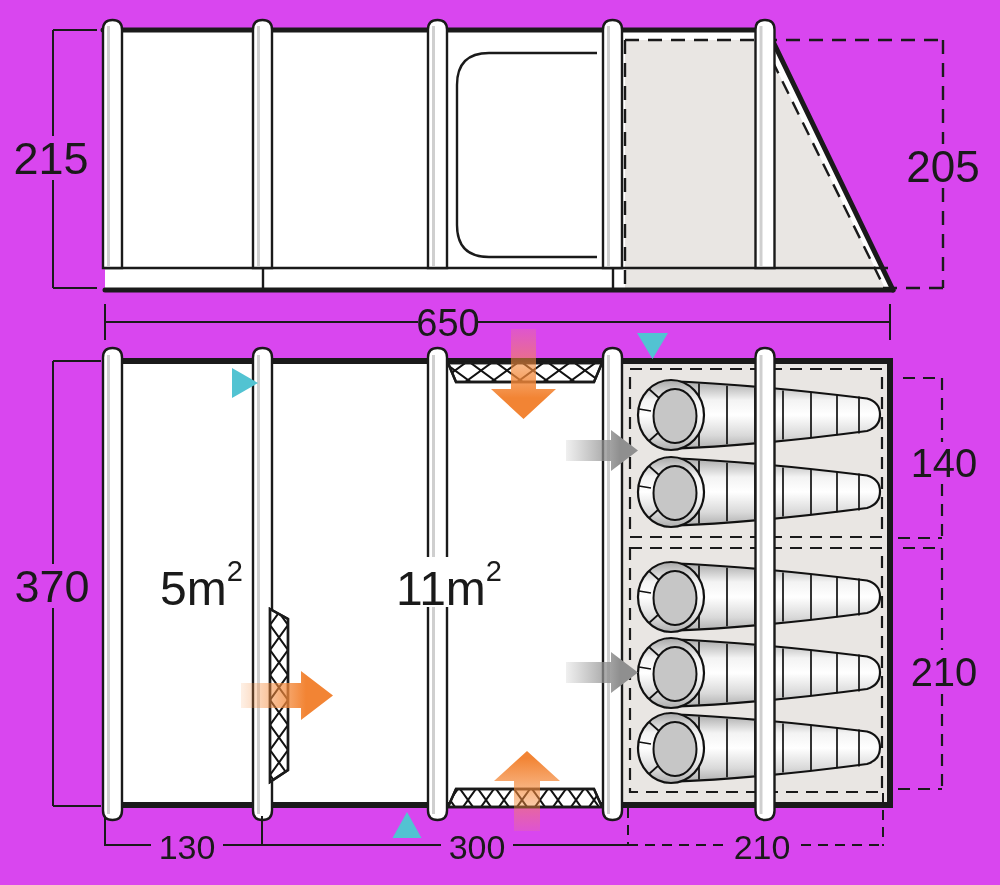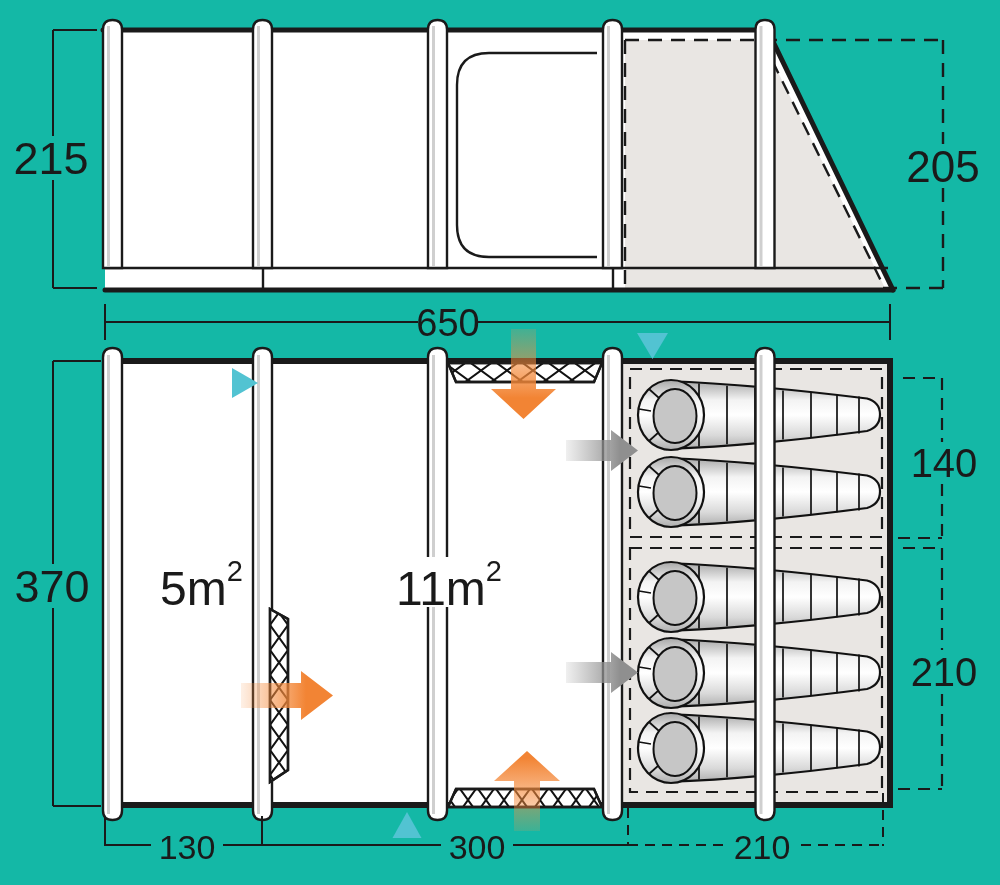--- a/index.html
+++ b/index.html
@@ -1,16 +1,16 @@
 <!DOCTYPE html>
 <html><head>
 <meta charset="utf-8">
 <style>
   html,body{margin:0;padding:0;background:#ffffff;}
-  .stage{width:1000px;height:885px;position:relative;background:#14b8a6;overflow:hidden;}
+  .stage{width:1000px;height:885px;position:relative;background:#d946ef;overflow:hidden;}
   svg{display:block;}
   text{font-family:"Liberation Sans","DejaVu Sans",sans-serif;fill:#1a1a1a;}
   .dim-lg{font-size:45px;}
   .dim-md{font-size:44px;}
   .dim-650{font-size:38px;}
   .dim-r{font-size:40px;}
   .dim-sm{font-size:34px;}
   .room-lbl{font-size:48px;}
   .room-sup{font-size:29px;}
   .ln{stroke:#1a1a1a;}

